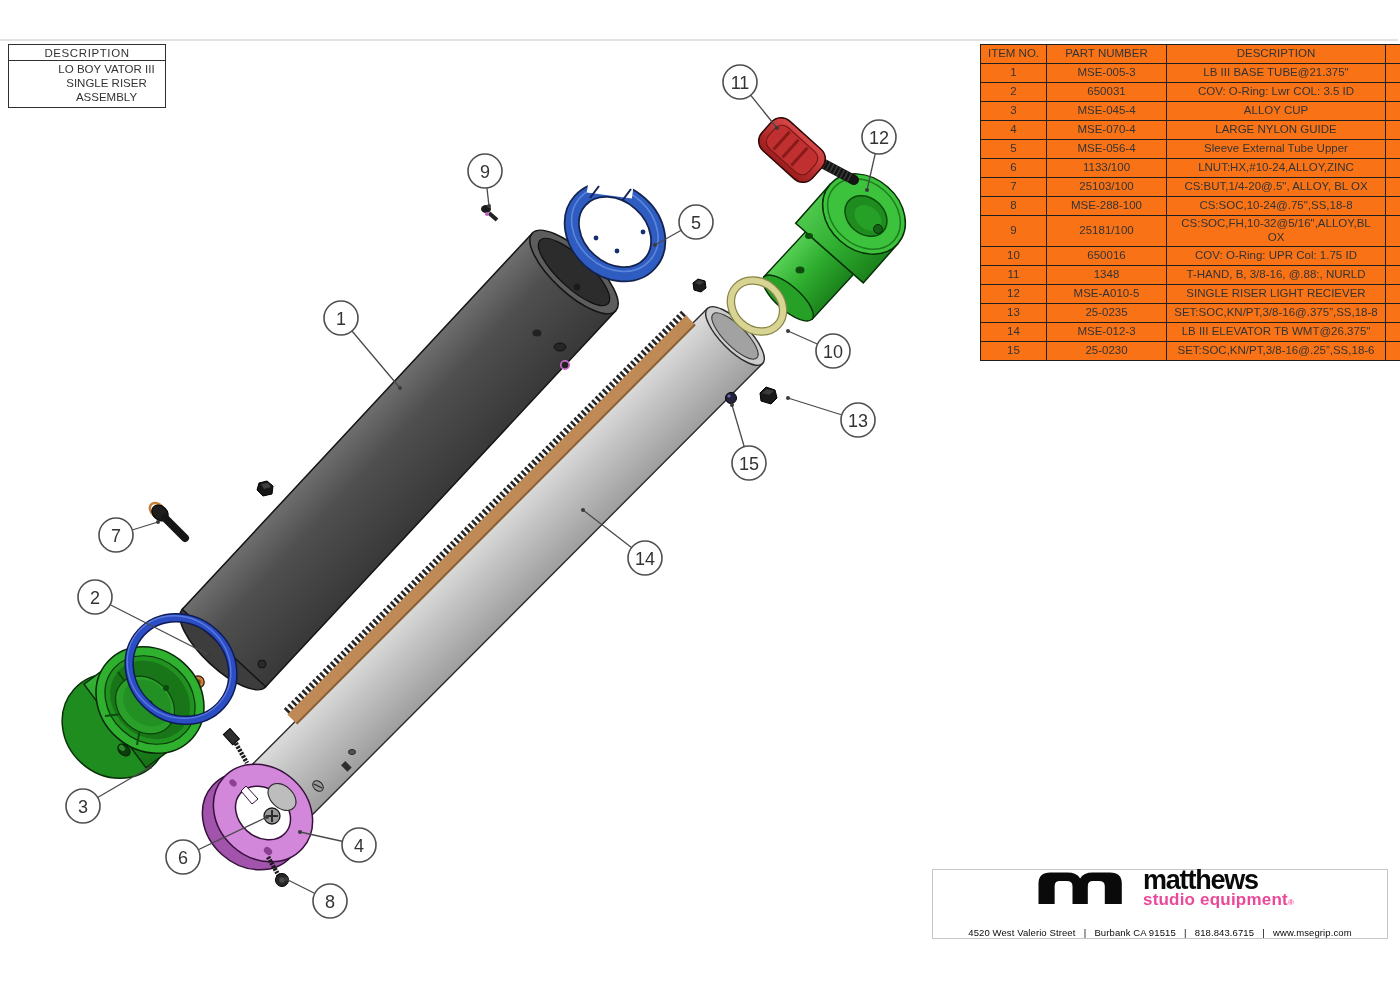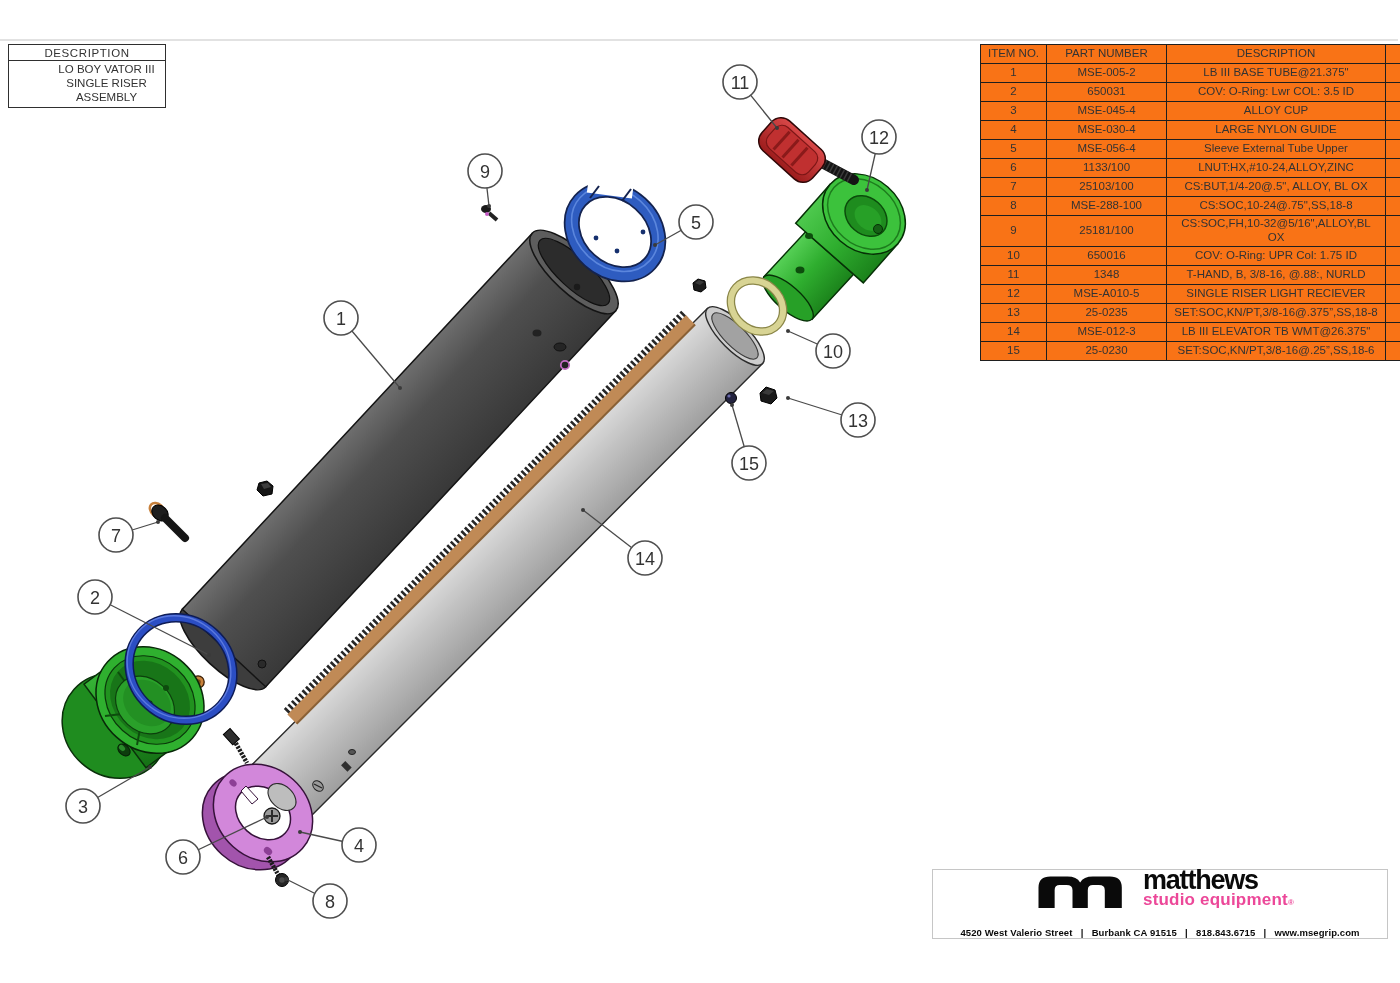--- a/index.html
+++ b/index.html
@@ -20,27 +20,27 @@
   .bom tr{height:19px;}
   
   .diagram{position:absolute;left:0;top:0;}
   .leader{stroke:#4a4a4a;stroke-width:1.3;}
   .leader-dot{fill:#3a3a3a;}
   .callout-circle{fill:#fff;stroke:#4f4f4f;stroke-width:1.6;}
   .callout-num{font:18px "Liberation Sans",sans-serif;fill:#333;text-anchor:middle;}
   
   .logo-box{position:absolute;left:932px;top:869px;width:454px;height:68px;border:1px solid #c6c6c6;
     display:flex;flex-direction:column;align-items:center;justify-content:center;background:#fff;}
-  .logo-row{display:flex;align-items:flex-end;gap:7px;}
+  .logo-row{display:flex;align-items:flex-start;gap:7px;}
   .m-mark{width:110px;height:34px;display:block;}
   .logo-text{display:flex;flex-direction:column;align-items:flex-start;}
   .brand{font-size:27px;font-weight:700;letter-spacing:-1.2px;line-height:.8;color:#0a0a0a;}
   .sub{font-size:17px;font-weight:700;letter-spacing:.2px;color:#ec4899;line-height:1;}
   .reg{font-size:8px;font-weight:700;}
-  .address{font-size:9.5px;font-weight:700;color:#0a0a0a;margin-top:19px;letter-spacing:.1px;white-space:pre;}
+  .address{font-size:9.5px;font-weight:400;color:#0a0a0a;margin-top:19px;letter-spacing:.1px;white-space:pre;}
 </style>
 </head>
 <body>
 
 <div class="sheet">
 
   <div class="top-rule"></div>
 
   <div class="title-block">
     <div class="tb-head">DESCRIPTION</div>
@@ -58,39 +58,39 @@
       <tr>
         <th>ITEM NO.</th>
         <th>PART NUMBER</th>
         <th>DESCRIPTION</th>
         <th>QTY.</th>
       </tr>
     </thead>
     <tbody>
       <tr>
           <td>1</td>
-          <td>MSE-005-2</td>
+          <td>MSE-005-3</td>
           <td class="desc">LB III BASE TUBE@21.375"</td>
           <td>1</td>
         </tr>
         <tr>
           <td>2</td>
           <td>650031</td>
           <td class="desc">COV: O-Ring: Lwr COL: 3.5 ID</td>
           <td>1</td>
         </tr>
         <tr>
           <td>3</td>
           <td>MSE-045-4</td>
           <td class="desc">ALLOY CUP</td>
           <td>1</td>
         </tr>
         <tr>
           <td>4</td>
-          <td>MSE-030-4</td>
+          <td>MSE-070-4</td>
           <td class="desc">LARGE NYLON GUIDE</td>
           <td>1</td>
         </tr>
         <tr>
           <td>5</td>
           <td>MSE-056-4</td>
           <td class="desc">Sleeve External Tube Upper</td>
           <td>1</td>
         </tr>
         <tr>

